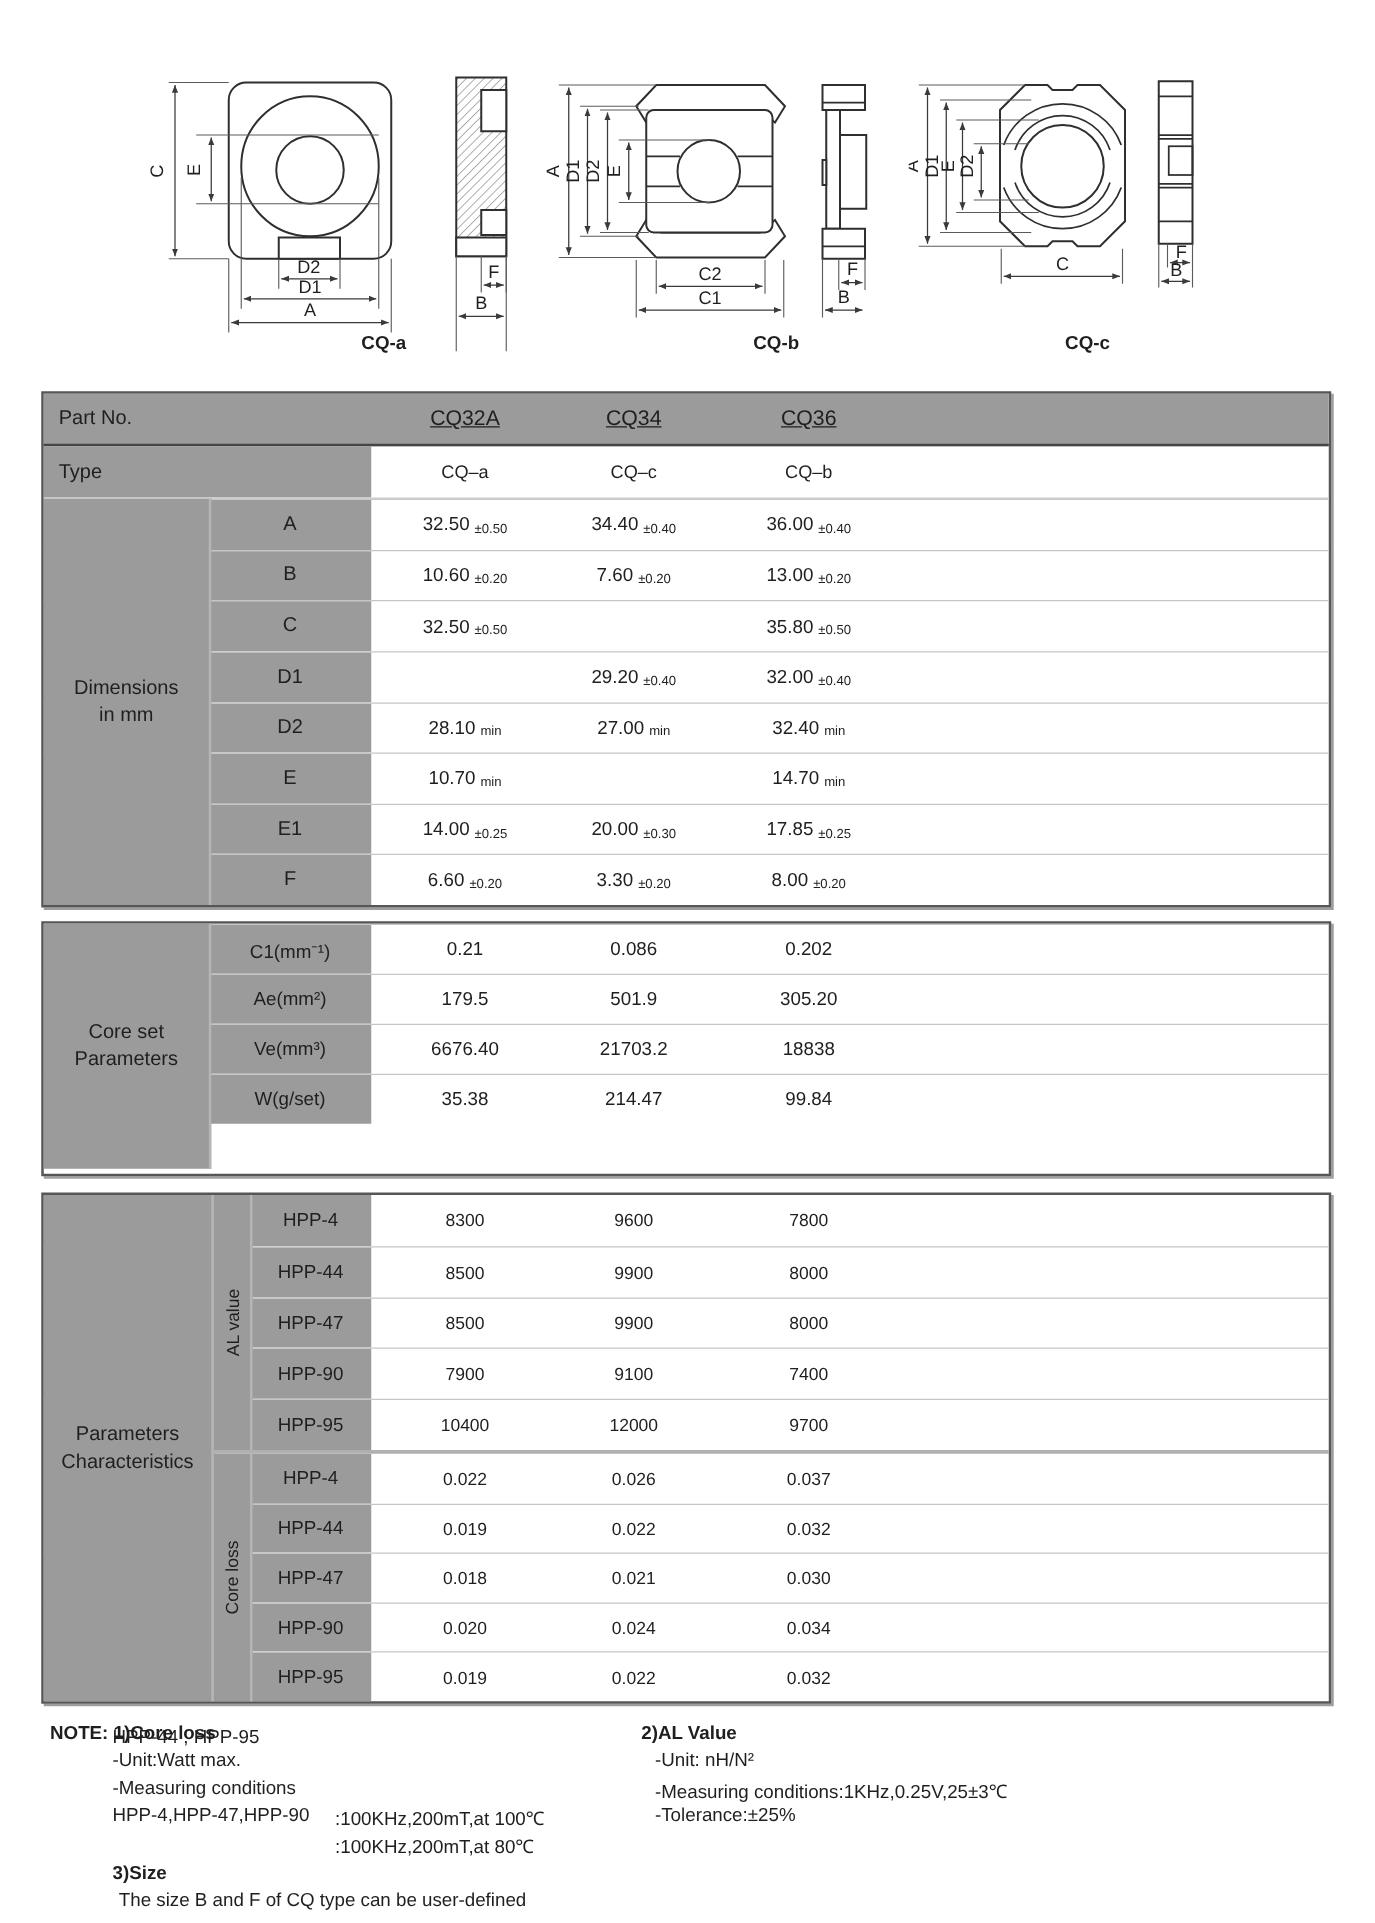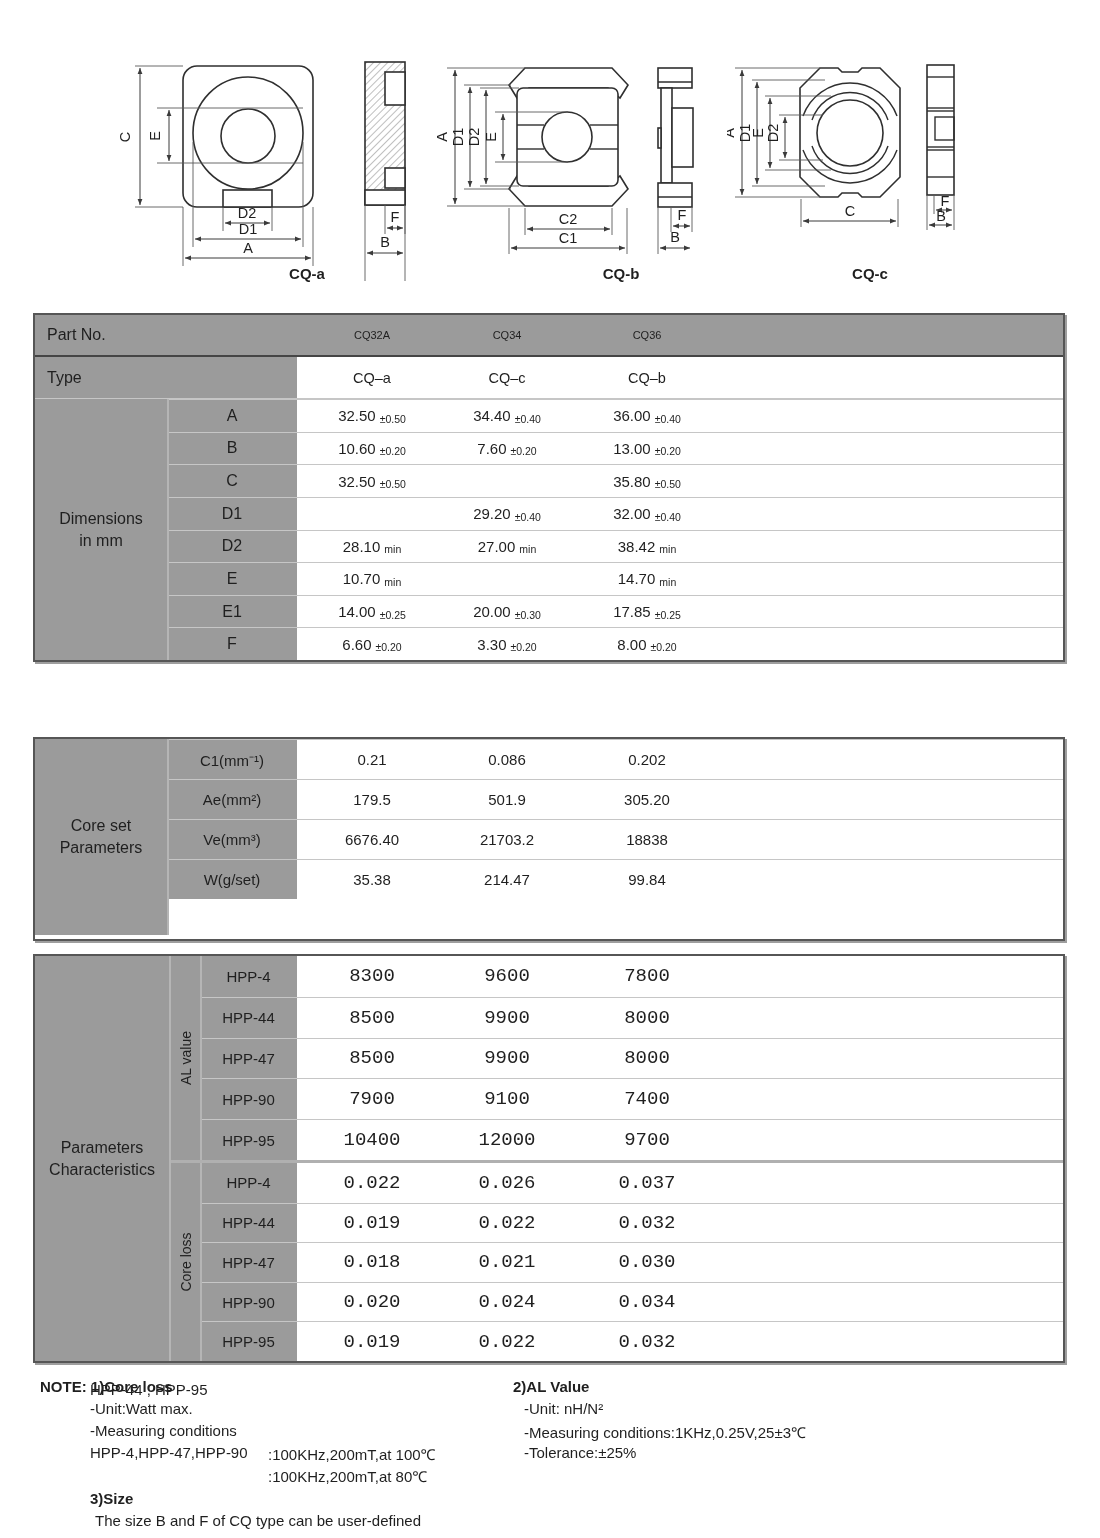--- a/index.html
+++ b/index.html
@@ -15,42 +15,42 @@
   .dim{stroke:#3a3a3a;stroke-width:1;marker-start:url(#arr);marker-end:url(#arr);}
   
   .tbl{position:absolute;left:33px;width:1032px;background:#fff;border:2px solid #565656;
        box-shadow:2px 2px 0 #9e9e9e;box-sizing:border-box;}
   .gray{background:#9b9b9b;}
   .cellc{display:flex;align-items:center;justify-content:center;}
   .vc{position:absolute;top:0;bottom:0;display:flex;align-items:center;justify-content:center;font-size:15px;}
   .vc1{left:272px;width:130px;} .vc2{left:407px;width:130px;} .vc3{left:547px;width:130px;}
   .tol{font-size:10.5px;position:relative;top:3px;margin-left:4px;}
   .t1-partno{position:absolute;top:0;left:0;right:0;height:40px;background:#9b9b9b;border-bottom:2px solid #454545;}
-  .t1-partno .vc{font-size:11px;}
+  .t1-partno .vc{font-size:17px;text-decoration:underline;}
   .pn-label{position:absolute;left:12px;top:0;bottom:0;display:flex;align-items:center;font-size:16px;}
   .t1-type{position:absolute;top:42px;left:0;right:0;height:41px;}
   .type-left{position:absolute;left:0;top:0;bottom:0;width:262px;background:#9b9b9b;}
   .type-label{position:absolute;left:12px;top:0;bottom:0;display:flex;align-items:center;font-size:16px;}
   .t1-body{position:absolute;top:83px;left:0;right:0;bottom:0;display:grid;grid-template-rows:repeat(8,1fr);border-top:1px solid #c6c6c6;}
   .t2-body{position:absolute;top:0;left:0;right:0;bottom:0;display:grid;grid-template-rows:repeat(5,1fr);}
   .drow{position:relative;border-top:1px solid #c6c6c6;}
   .drow:first-child{border-top:none;}
   .glabel{position:absolute;left:0;width:132px;background:#9b9b9b;border-right:2px solid #b5b5b5;
           display:flex;flex-direction:column;align-items:center;justify-content:center;font-size:16px;line-height:1.35;z-index:3;}
   .pcell{position:absolute;left:132px;width:130px;top:0;bottom:0;background:#9b9b9b;font-size:16px;}
   
   .glabel3{position:absolute;left:0;top:0;bottom:0;width:134px;background:#9b9b9b;border-right:2px solid #b5b5b5;
            display:flex;flex-direction:column;align-items:center;justify-content:center;font-size:16px;line-height:1.35;z-index:3;}
   .rotbox{position:absolute;left:136px;width:29px;background:#9b9b9b;border-right:2px solid #b5b5b5;
           display:flex;align-items:center;justify-content:center;z-index:2;}
   .rot{transform:rotate(-90deg);white-space:nowrap;font-size:14px;}
   .sec{position:absolute;left:0;right:0;display:grid;grid-template-rows:repeat(5,1fr);}
   .hcell{position:absolute;left:165px;width:97px;top:0;bottom:0;background:#9b9b9b;font-size:15px;}
   .secdiv{position:absolute;left:134px;right:0;height:3px;background:#b0b0b0;z-index:1;}
-  .t3 .vc{font-size:19px;font-family:Liberation Mono, monospace;}
+  .t3 .vc{font-size:14px;}
   
   .note{position:absolute;font-size:15px;white-space:nowrap;}
   .nb{font-weight:bold;}
 </style>
 </head>
 <body>
 
 <div class="page">
 
   <svg width="0" height="0" style="position:absolute">
@@ -201,21 +201,21 @@
     <line class="sh2" x1="9" y1="129" x2="36" y2="129"></line>
     <line class="ext" x1="16" y1="147" x2="16" y2="166"></line>
     <line class="ext" x1="36" y1="147" x2="36" y2="182"></line>
     <text x="27" y="158" text-anchor="middle">F</text>
     <line class="dim" x1="18" y1="162" x2="34" y2="162"></line>
     <line class="ext" x1="9" y1="147" x2="9" y2="182"></line>
     <text x="23" y="173" text-anchor="middle">B</text>
     <line class="dim" x1="11" y1="177" x2="34" y2="177"></line>
   </svg>
 
-  <div class="tbl" style="top:313px;height:349px">
+  <div class="tbl" style="top:313px;height:413px">
     <div class="t1-partno">
       <div class="pn-label">Part No.</div>
       <div class="vc vc1">CQ32A</div>
       <div class="vc vc2">CQ34</div>
       <div class="vc vc3">CQ36</div>
     </div>
     <div class="t1-type">
       <div class="type-left gray">
         <div class="type-label">Type</div>
       </div>
@@ -292,21 +292,21 @@
         <div class="pcell cellc">D2</div>
         <div class="vc vc1">
             <span>28.10</span>
             <span class="tol">min</span>
           </div>
         <div class="vc vc2">
             <span>27.00</span>
             <span class="tol">min</span>
           </div>
         <div class="vc vc3">
-            <span>38.42</span>
+            <span>32.40</span>
             <span class="tol">min</span>
           </div>
       </div>
       <div class="drow">
         <div class="pcell cellc">E</div>
         <div class="vc vc1">
             <span>10.70</span>
             <span class="tol">min</span>
           </div>
         <div class="vc vc2">

